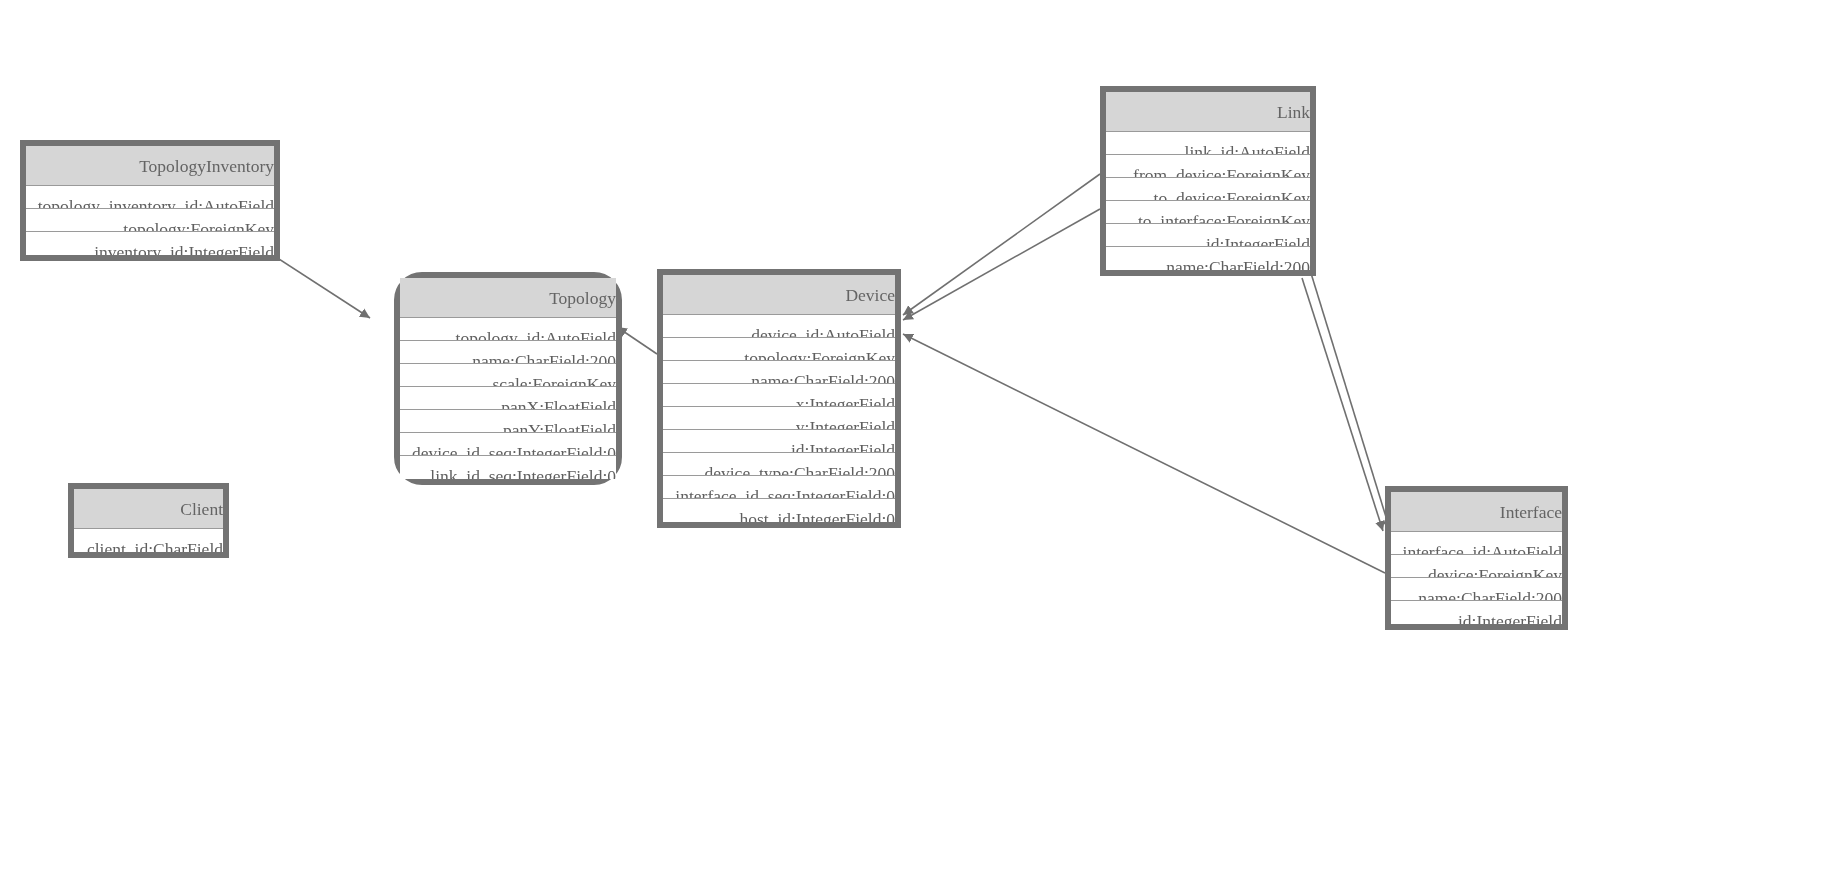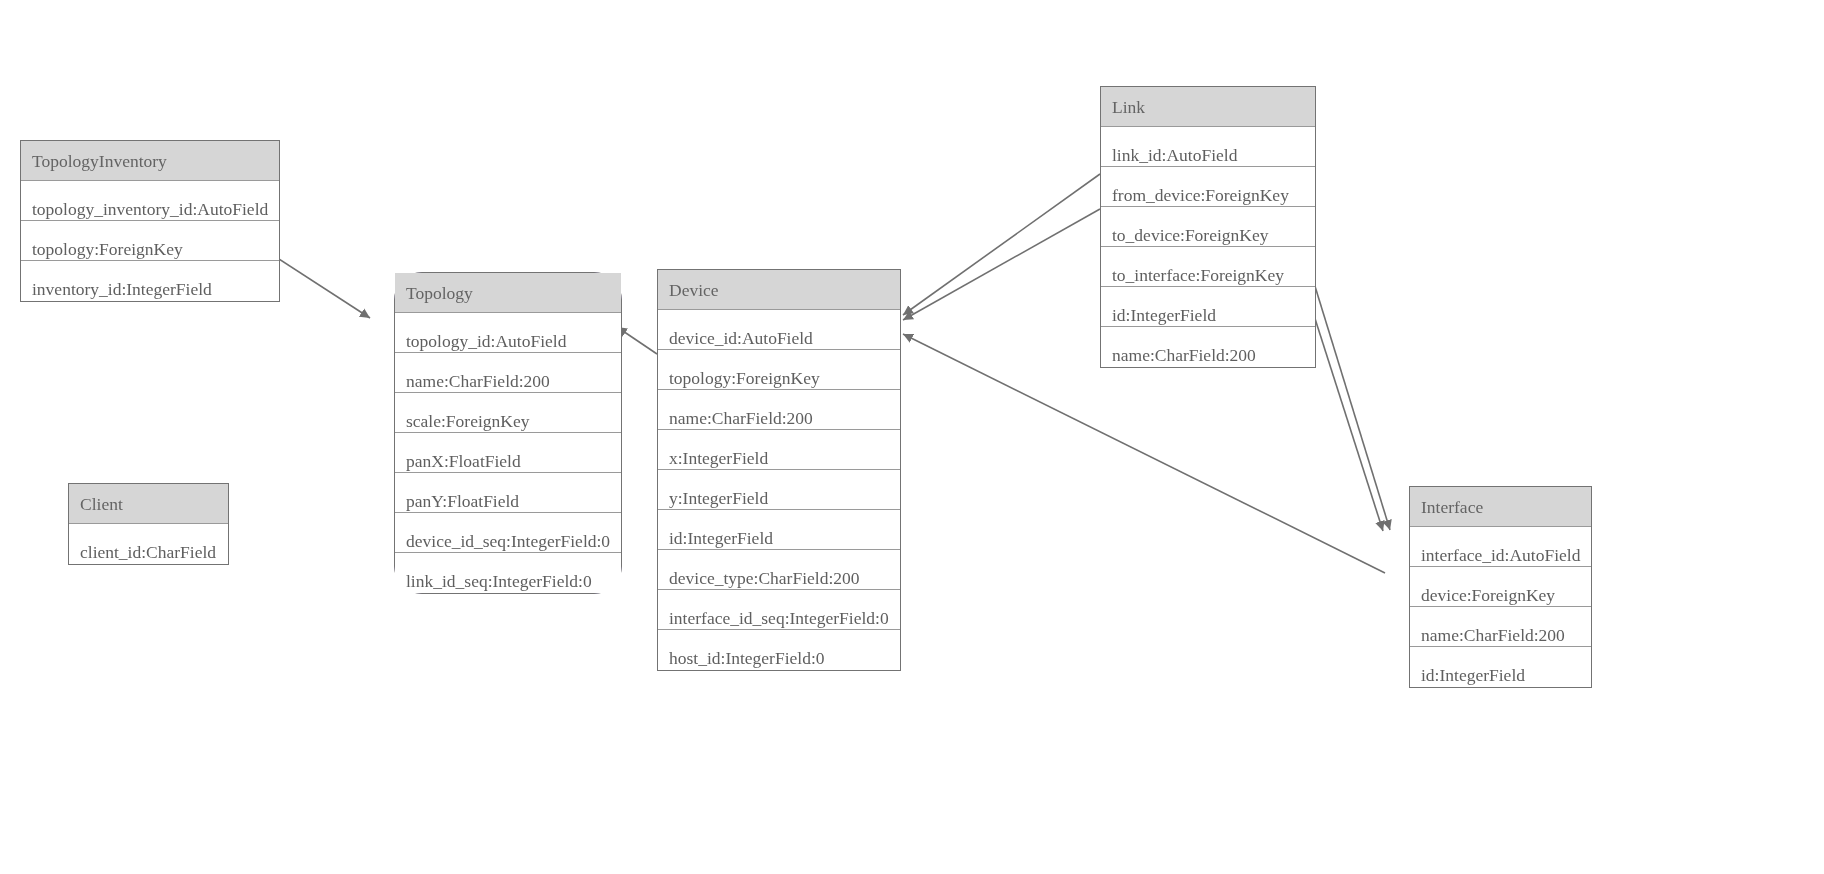--- a/index.html
+++ b/index.html
@@ -18,42 +18,43 @@
   #edges {
     position: absolute;
     left: 0; top: 0;
     width: 1824px;
     height: 874px;
     pointer-events: none;
   }
   .entity {
     position: absolute;
     box-sizing: border-box;
-    border: 1px solid #737373;
+    border: 6px solid #737373;
     background: #8b5cf6;
     z-index: 2;
+    text-align: right;
   }
   .entity-title {
     box-sizing: border-box;
     height: 40px;
     line-height: 40px;
     background: #d6d6d6;
     border-bottom: 1px solid #9a9a9a;
     padding: 0 0 0 11px;
     font-size: 17.5px;
     color: #646464;
     white-space: nowrap;
     overflow: hidden;
   }
   .entity-field {
     box-sizing: border-box;
-    height: 40px;
+    height: 23px;
     line-height: 40px;
     border-bottom: 1px solid #9a9a9a;
-    padding: 8px 0 0 11px;
+    padding: 0 0 0 11px;
     font-size: 17.5px;
     color: #5f5f5f;
     white-space: nowrap;
     overflow: hidden;
     background: #ffffff;
   }
   .entity-field:last-child {
     border-bottom: none;
   }
 </style>
@@ -123,21 +124,21 @@
   <div class="entity" style="left: 1100px; top: 86px; width: 216px;">
     <div class="entity-title">Link</div>
     <div class="entity-field">link_id:AutoField</div>
     <div class="entity-field">from_device:ForeignKey</div>
     <div class="entity-field">to_device:ForeignKey</div>
     <div class="entity-field">to_interface:ForeignKey</div>
     <div class="entity-field">id:IntegerField</div>
     <div class="entity-field">name:CharField:200</div>
   </div>
 
-  <div class="entity" style="left: 1385px; top: 486px; width: 183px; margin-left: 24px;">
+  <div class="entity" style="left: 1385px; top: 486px; width: 183px;">
     <div class="entity-title">Interface</div>
     <div class="entity-field">interface_id:AutoField</div>
     <div class="entity-field">device:ForeignKey</div>
     <div class="entity-field">name:CharField:200</div>
     <div class="entity-field">id:IntegerField</div>
   </div>
 
 </div>
 
 </body></html>

